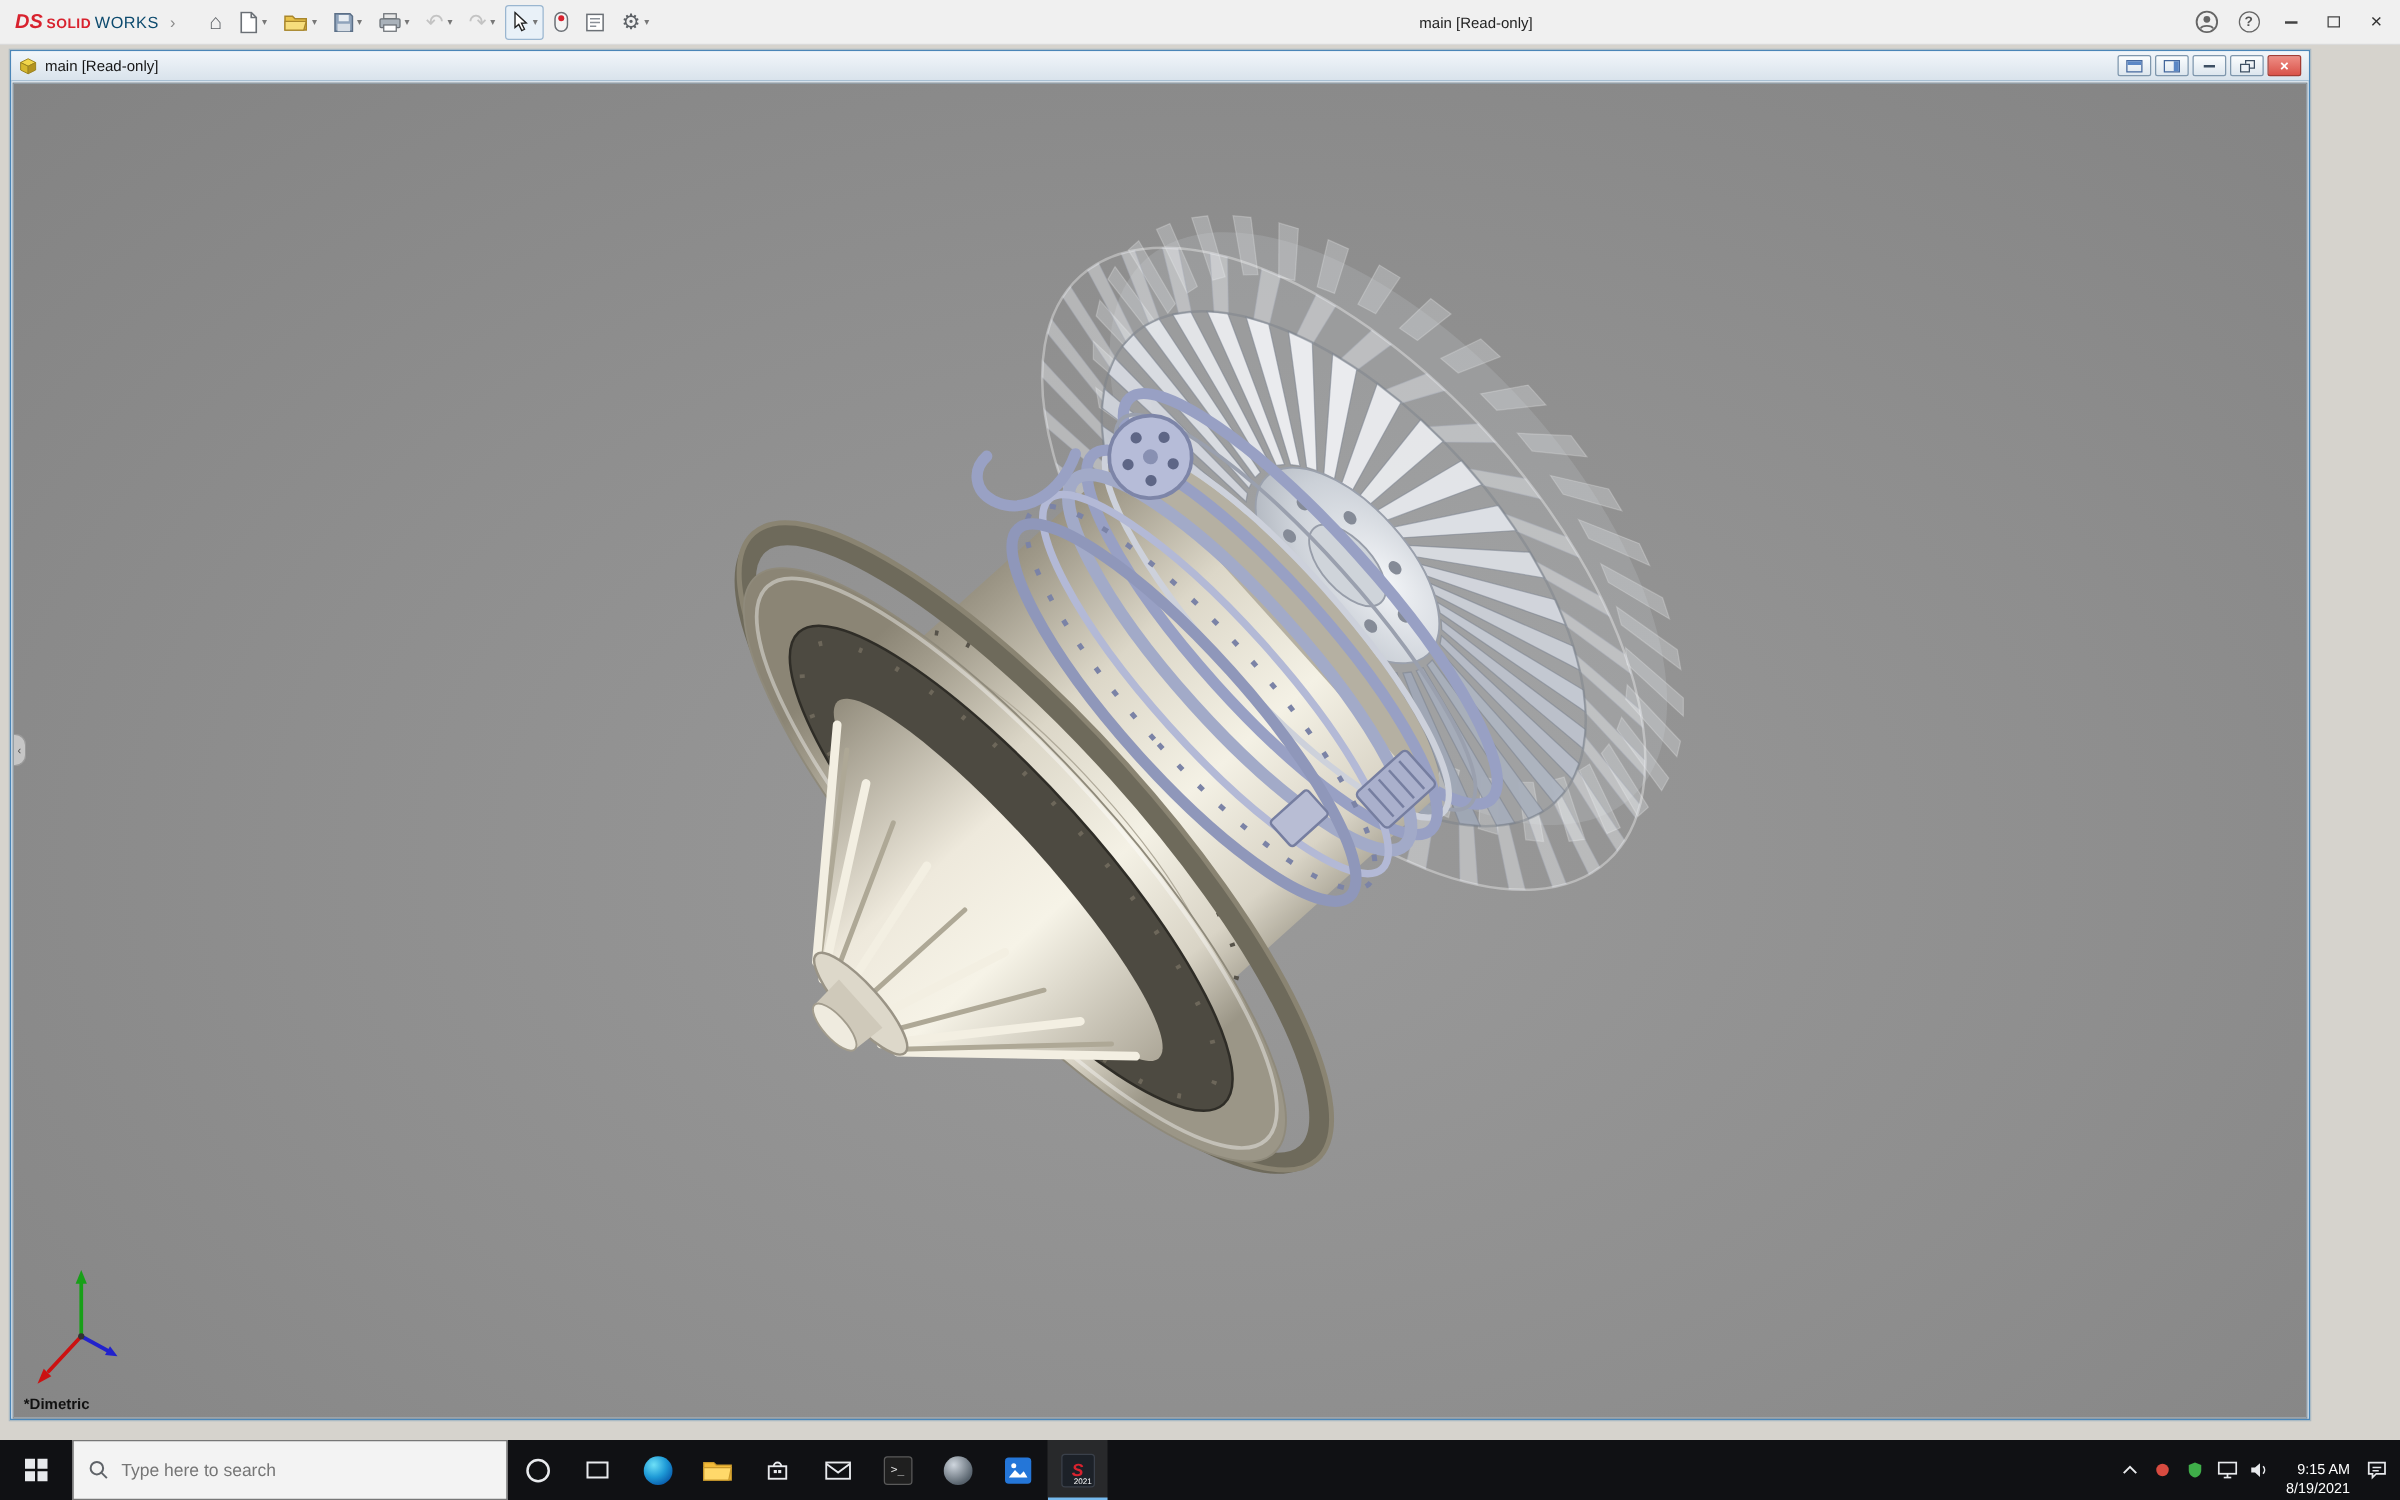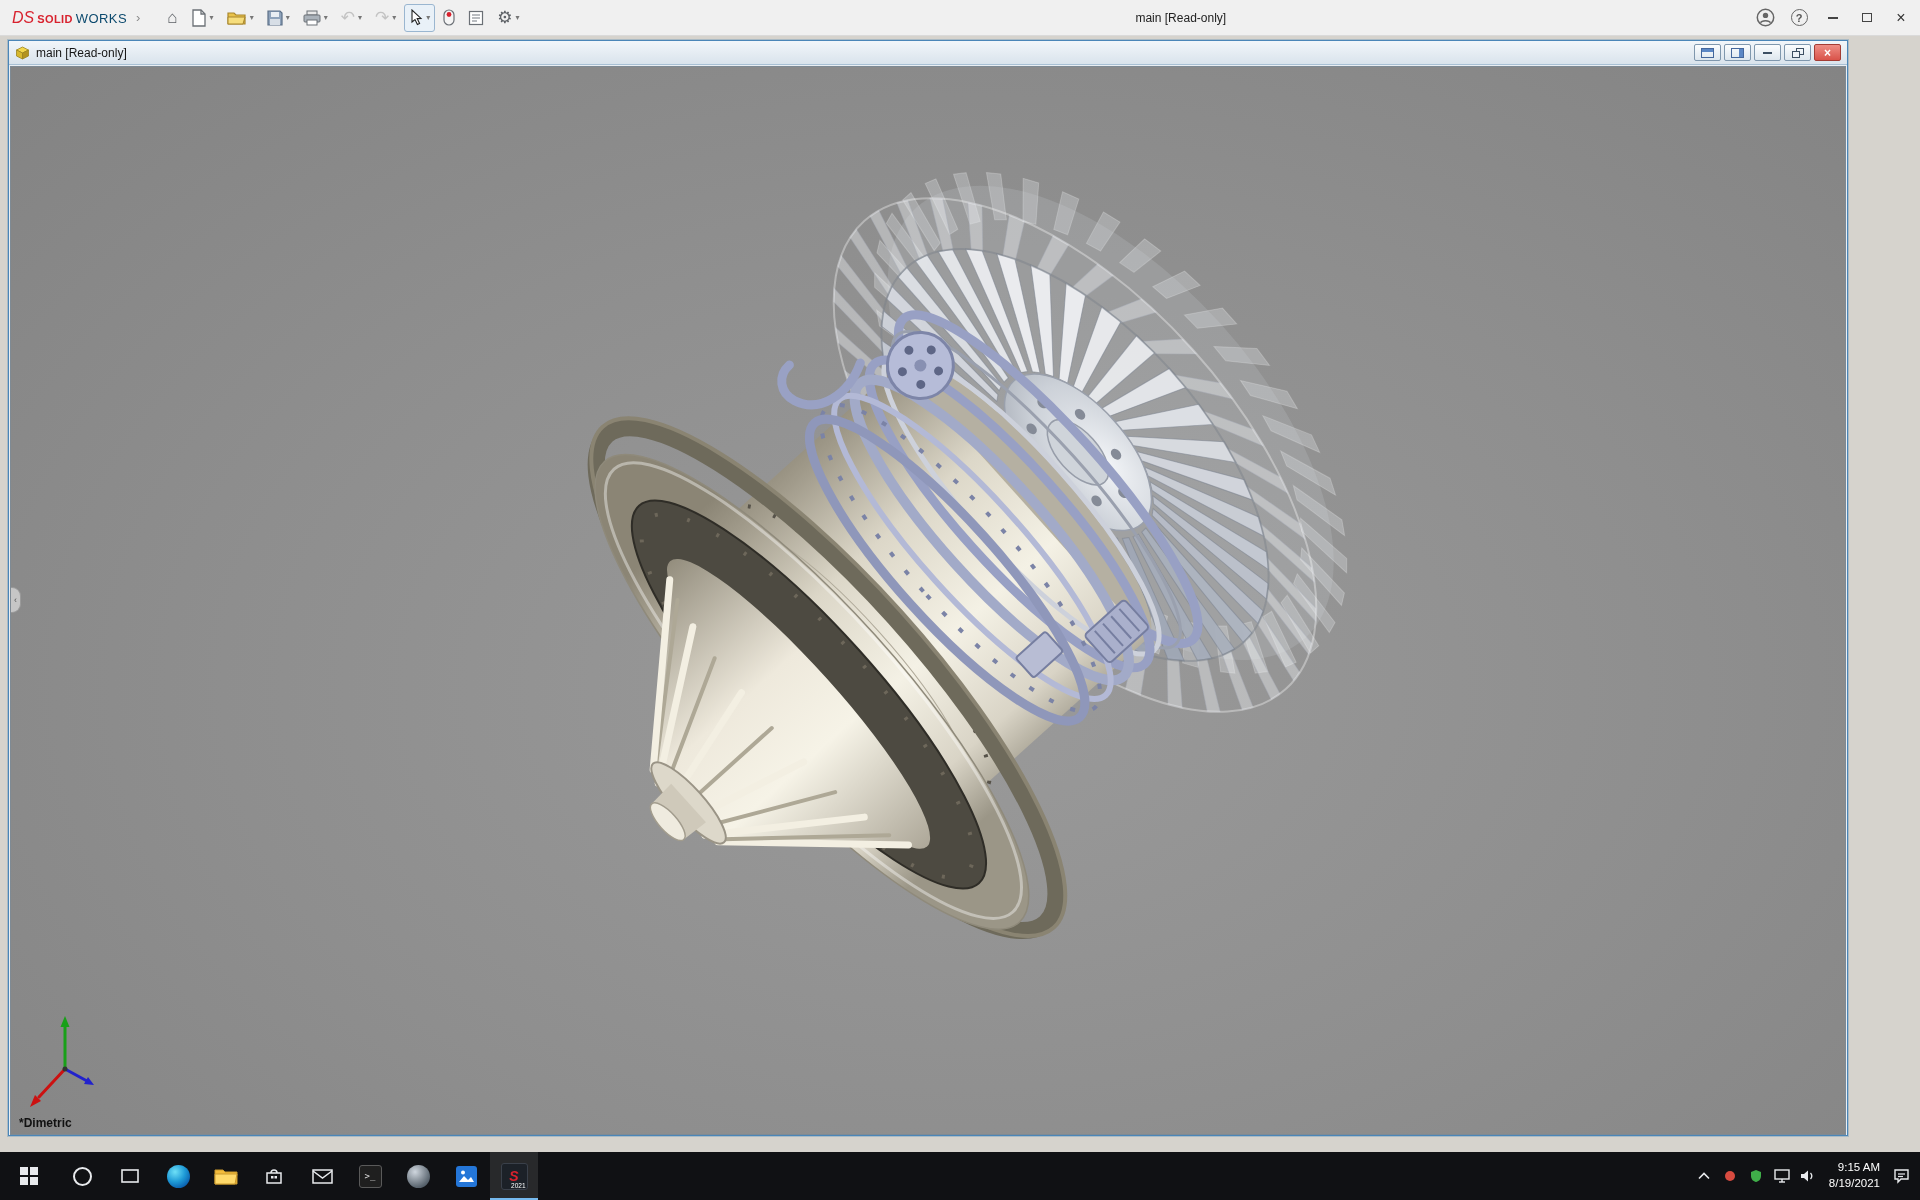--- a/index.html
+++ b/index.html
@@ -3,21 +3,21 @@
 <meta charset="utf-8">
 <style>
   *{box-sizing:border-box;margin:0;padding:0}
   html,body{width:1920px;height:1200px}
   body{font-family:"Liberation Sans",sans-serif;background:#d6d3cd;overflow:hidden;position:relative}
 
   
   .app-titlebar{position:absolute;top:0;left:0;width:1920px;height:36px;background:#f0f0f0;
     border-bottom:1px solid #dadada;display:flex;align-items:center;z-index:30}
   .brand{display:flex;align-items:baseline;gap:3px;padding:0 6px 0 12px}
-  .brand-ds{color:#d8222e;font-weight:normal;font-style:italic;font-size:16px}
+  .brand-ds{color:#d8222e;font-weight:bold;font-style:italic;font-size:16px}
   .brand-solid{color:#d8222e;font-weight:bold;font-size:11px;letter-spacing:.4px}
   .brand-works{color:#0c4a6e;font-size:13px;letter-spacing:.4px}
   .brand-chev{color:#8a8a8a;font-size:13px;margin-left:6px;align-self:center}
   .toolbar{display:flex;align-items:center;gap:3px;margin-left:16px}
   .tool{display:flex;align-items:center;height:28px;padding:0 4px;border-radius:3px;border:1px solid transparent}
   .tool.selected{border:1px solid #9ab6d0;background:#e9f1f8}
   .tool .dd{font-size:8px;color:#777;margin-left:3px}
   .tool .glyph{font-size:17px;color:#5d6166;line-height:1}
   .tool .glyph.disabled{color:#c3c3c3}
   .app-title{position:absolute;left:61.5%;transform:translateX(-50%);font-size:12px;color:#222;white-space:nowrap}
@@ -76,21 +76,21 @@
     background:radial-gradient(circle at 35% 30%, #6ee0f7, #1f9bd7 45%, #0a5fae 78%, #0a3f86)}
   .terminal-tile{width:23px;height:23px;border-radius:3px;background:#1f1f1f;border:1px solid #5a5a5a;
     color:#ddd;font-size:9px;font-family:"DejaVu Sans Mono",monospace;display:flex;align-items:center;justify-content:center}
   .media-circle{width:23px;height:23px;border-radius:50%;display:block;
     background:radial-gradient(circle at 35% 30%, #cfd6de, #5b6670 70%, #39414c)}
   .sw-tile{width:27px;height:27px;border-radius:3px;background:#1c2128;border:1px solid #3a404a;
     position:relative;display:flex;align-items:center;justify-content:center}
   .sw-letter{color:#d8222e;font-weight:bold;font-style:italic;font-size:14px;line-height:1}
   .sw-badge{position:absolute;right:1px;bottom:0px;font-size:6.5px;color:#fff}
   .tb-spacer{flex:1}
-  .tray{display:flex;align-items:center;padding-right:6px}
+  .tray{display:flex;align-items:flex-end;padding-right:6px}
   .tray-icon{width:26px;height:48px;display:flex;align-items:center;justify-content:center}
   .clock{display:flex;flex-direction:column;align-items:flex-end;justify-content:center;
     font-size:11.5px;line-height:1.35;padding:0 8px;color:#fff;white-space:nowrap}
 </style>
 </head>
 <body>
 
 <div class="app-titlebar">
   <div class="brand">
     <span class="brand-ds">DS</span>
@@ -472,20 +472,27 @@
 
 <div class="taskbar">
   <div class="tb-btn start">
     <span class="winlogo">
         <i></i>
         <i></i>
         <i></i>
         <i></i>
       </span>
   </div>
+  <div class="tb-search">
+    <svg width="16" height="16" viewBox="0 0 16 16">
+      <circle cx="6.5" cy="6.5" r="5" fill="none" stroke="#5f6368" stroke-width="1.6"></circle>
+      <line x1="10.3" y1="10.3" x2="14.5" y2="14.5" stroke="#5f6368" stroke-width="1.6"></line>
+    </svg>
+    <input placeholder="Type here to search" style="">
+  </div>
   <div class="tb-btn">
     <span class="cortana-circle"></span>
   </div>
   <div class="tb-btn">
     <svg width="22" height="22" viewBox="0 0 22 22">
       <rect x="3" y="5" width="16" height="12" fill="none" stroke="#e8eaed" stroke-width="1.6"></rect>
     </svg>
   </div>
   <div class="tb-btn">
     <span class="edge-circle"></span>

